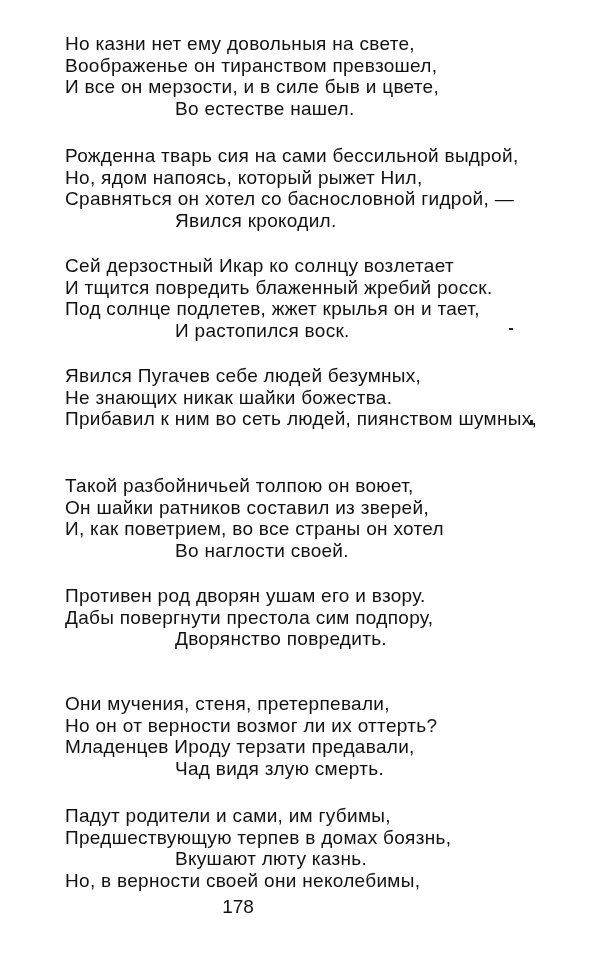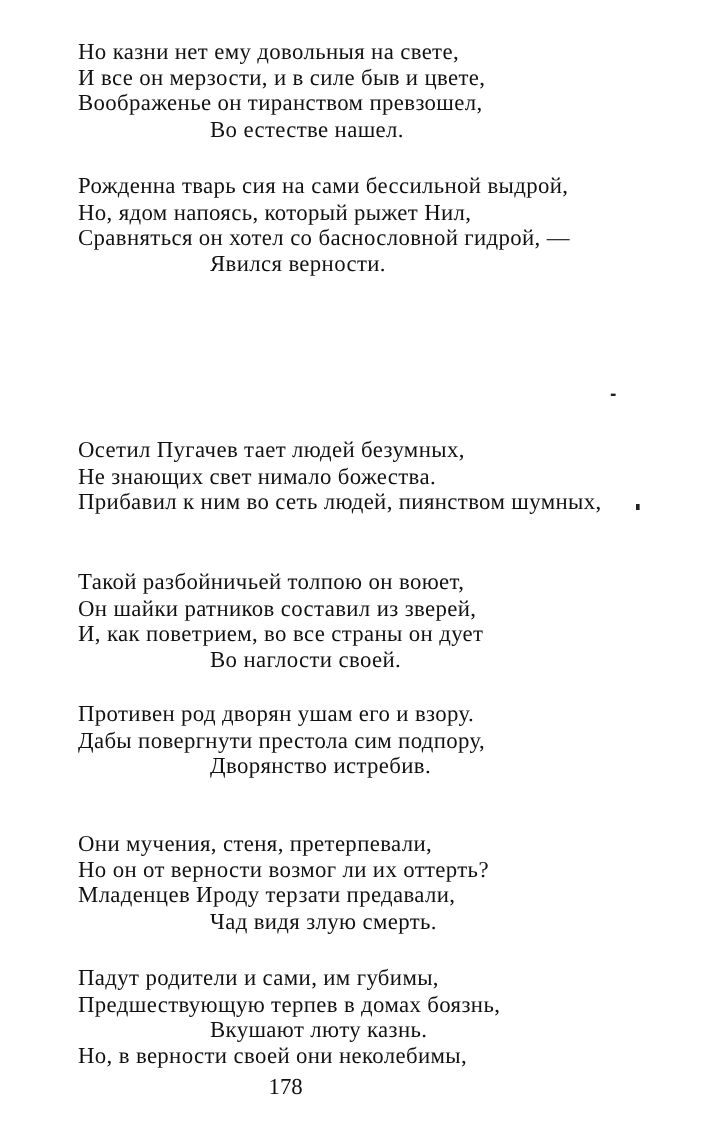--- a/index.html
+++ b/index.html
@@ -1,19 +1,19 @@
 <!DOCTYPE html>
 <html><head>
   <meta charset="utf-8">
   <style>
     html, body { margin: 0; padding: 0; background: #ffffff; }
     body { width: 600px; height: 954px; position: relative; overflow: hidden; }
     .page {
       position: absolute; left: 0; top: 0; width: 600px; height: 954px;
-      font-family: Liberation Serif, serif;
+      font-family: Liberation Sans, sans-serif;
       color: #111111;
     }
     .stanza { position: absolute; left: 65px; width: 520px; }
     .line {
       font-size: 19px; line-height: 21.5px; height: 21.5px;
       white-space: nowrap; letter-spacing: 0.3px;
     }
     .line.indent { padding-left: 110px; }
     .page-number {
       position: absolute; top: 896px; left: 0; width: 476px;
@@ -21,50 +21,56 @@
     }
     .speck { position: absolute; background: #222; }
   </style>
 </head>
 <body>
 
 <div class="page">
 
   <div class="stanza" style="top:33px">
     <div class="line">Но казни нет ему довольныя на свете,</div>
+    <div class="line">Воображенье он тиранством превзошел,</div>
     <div class="line">И все он мерзости, и в силе быв и цвете,</div>
-    <div class="line">Воображенье он тиранством превзошел,</div>
     <div class="line indent">Во естестве нашел.</div>
   </div>
 
   <div class="stanza" style="top:145px">
     <div class="line">Рожденна тварь сия на сами бессильной выдрой,</div>
     <div class="line">Но, ядом напоясь, который рыжет Нил,</div>
     <div class="line">Сравняться он хотел со баснословной гидрой, —</div>
-    <div class="line indent">Явился верности.</div>
+    <div class="line indent">Явился крокодил.</div>
   </div>
 
+  <div class="stanza" style="top:255px">
+    <div class="line">Сей дерзостный Икар ко солнцу возлетает</div>
+    <div class="line">И тщится повредить блаженный жребий росск.</div>
+    <div class="line">Под солнце подлетев, жжет крылья он и тает,</div>
+    <div class="line indent">И растопился воск.</div>
+  </div>
 
   <div class="stanza" style="top:365px">
-    <div class="line">Осетил Пугачев тает людей безумных,</div>
-    <div class="line">Не знающих свет нимало божества.</div>
+    <div class="line">Явился Пугачев себе людей безумных,</div>
+    <div class="line">Не знающих никак шайки божества.</div>
     <div class="line">Прибавил к ним во сеть людей, пиянством шумных,</div>
   </div>
 
   <div class="stanza" style="top:475px">
     <div class="line">Такой разбойничьей толпою он воюет,</div>
     <div class="line">Он шайки ратников составил из зверей,</div>
-    <div class="line">И, как поветрием, во все страны он дует</div>
+    <div class="line">И, как поветрием, во все страны он хотел</div>
     <div class="line indent">Во наглости своей.</div>
   </div>
 
   <div class="stanza" style="top:585px">
     <div class="line">Противен род дворян ушам его и взору.</div>
     <div class="line">Дабы повергнути престола сим подпору,</div>
-    <div class="line indent">Дворянство истребив.</div>
+    <div class="line indent">Дворянство повредить.</div>
   </div>
 
   <div class="stanza" style="top:693px">
     <div class="line">Они мучения, стеня, претерпевали,</div>
     <div class="line">Но он от верности возмог ли их оттерть?</div>
     <div class="line">Младенцев Ироду терзати предавали,</div>
     <div class="line indent">Чад видя злую смерть.</div>
   </div>
 
   <div class="stanza" style="top:805px">

